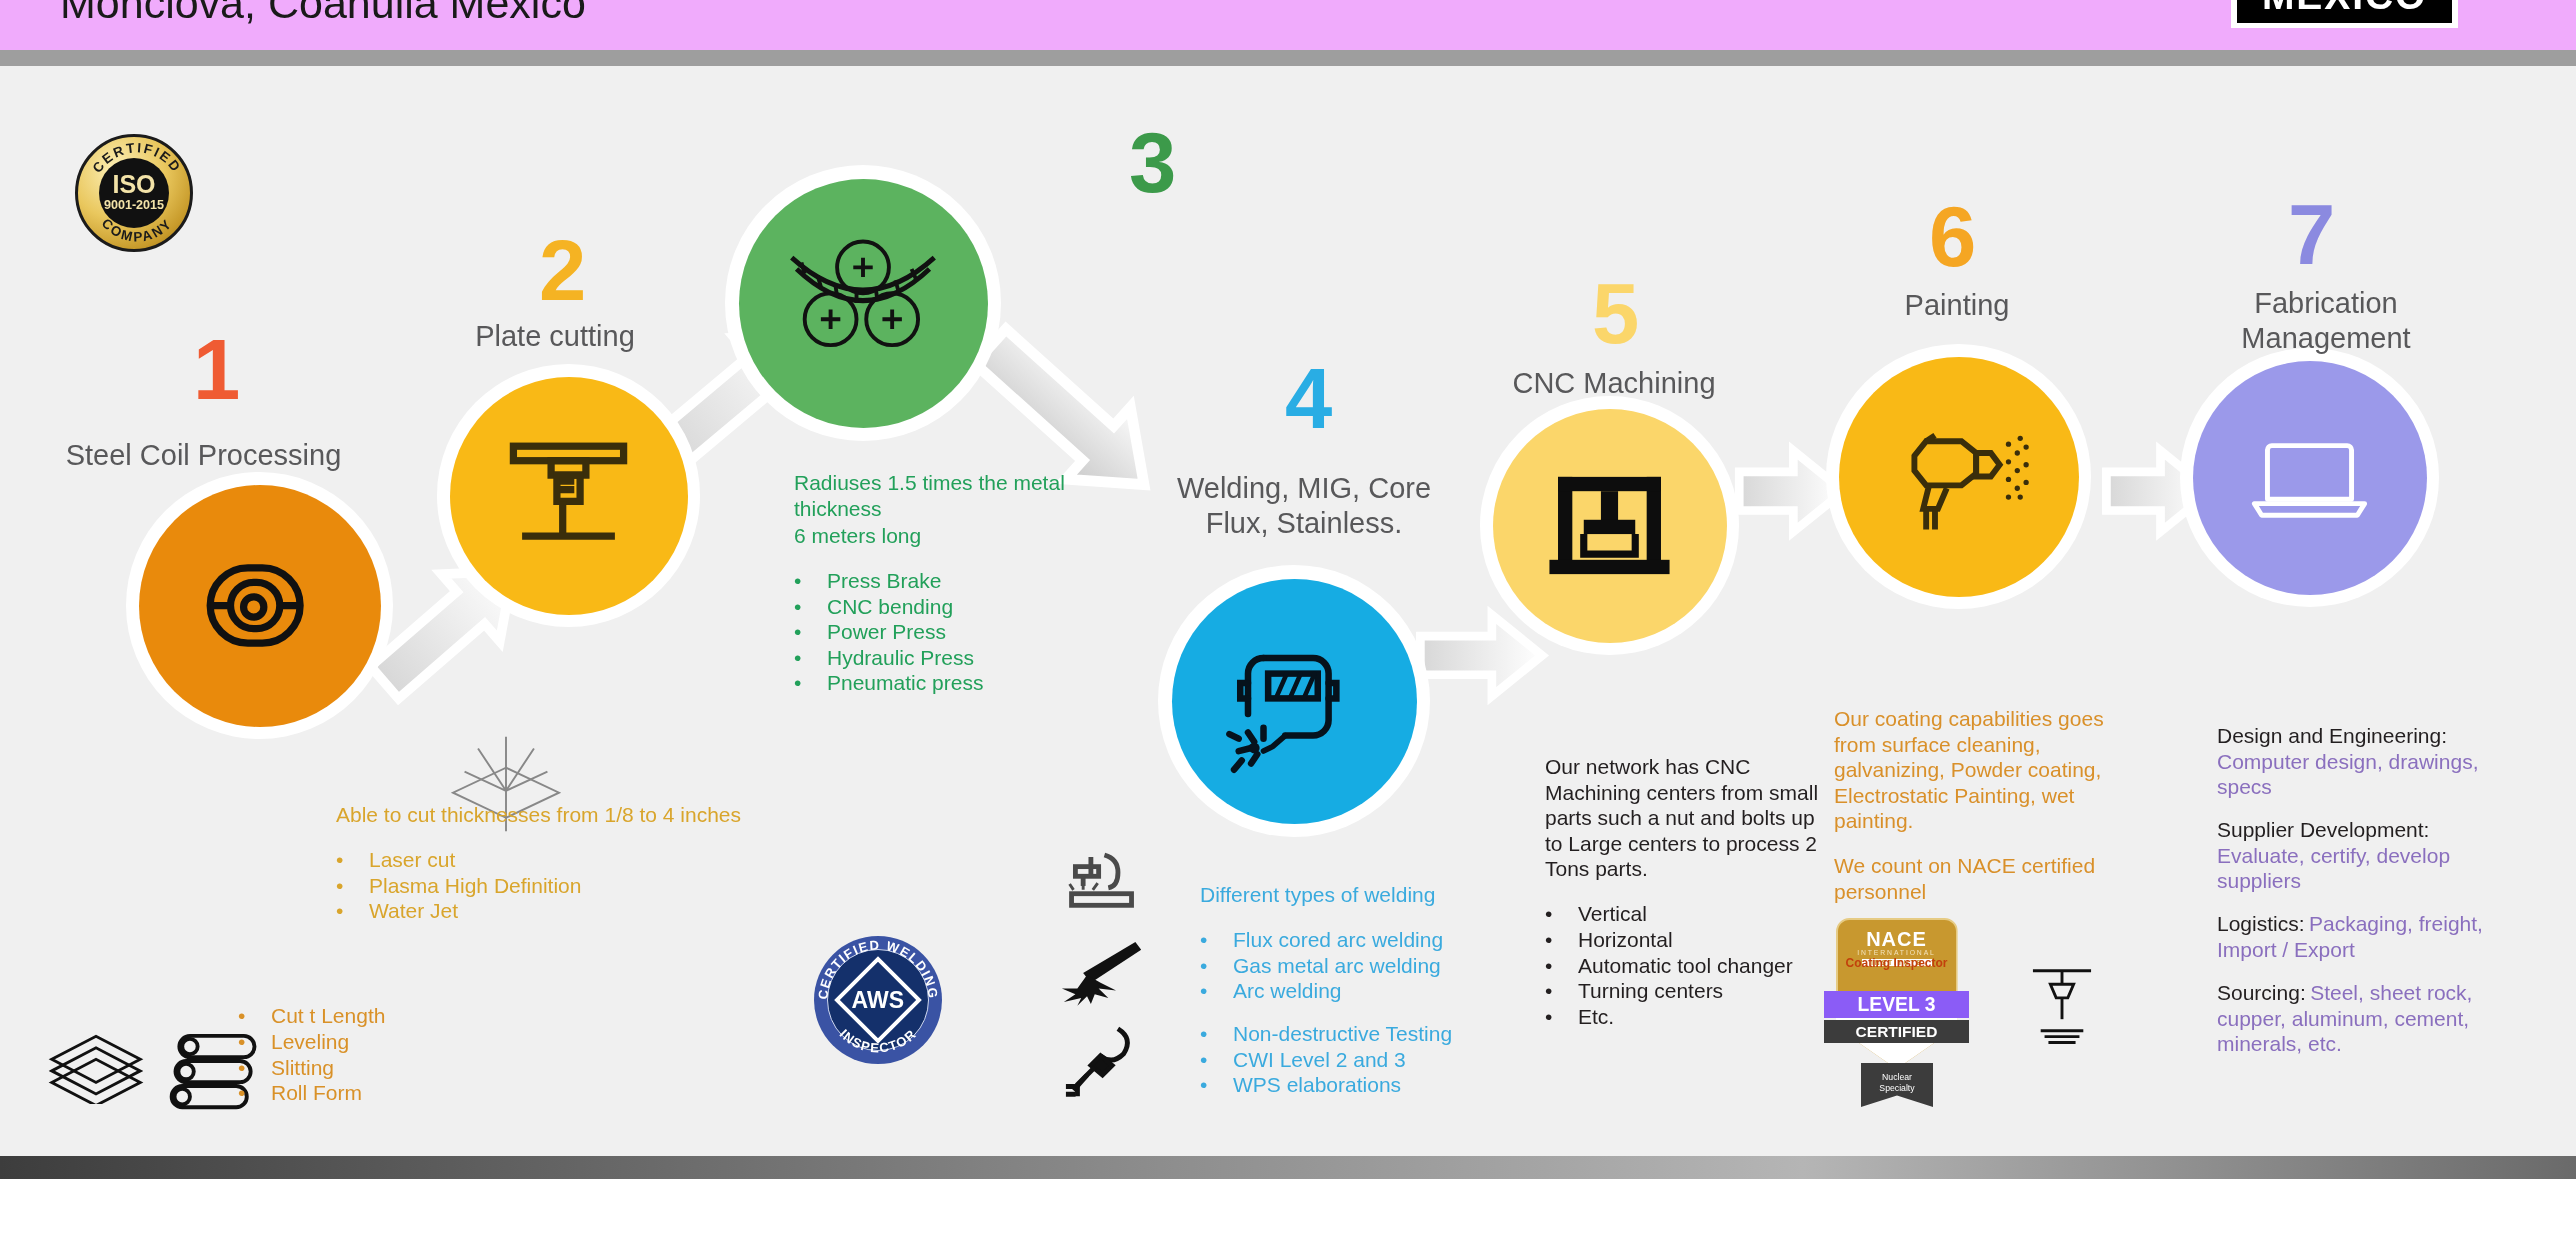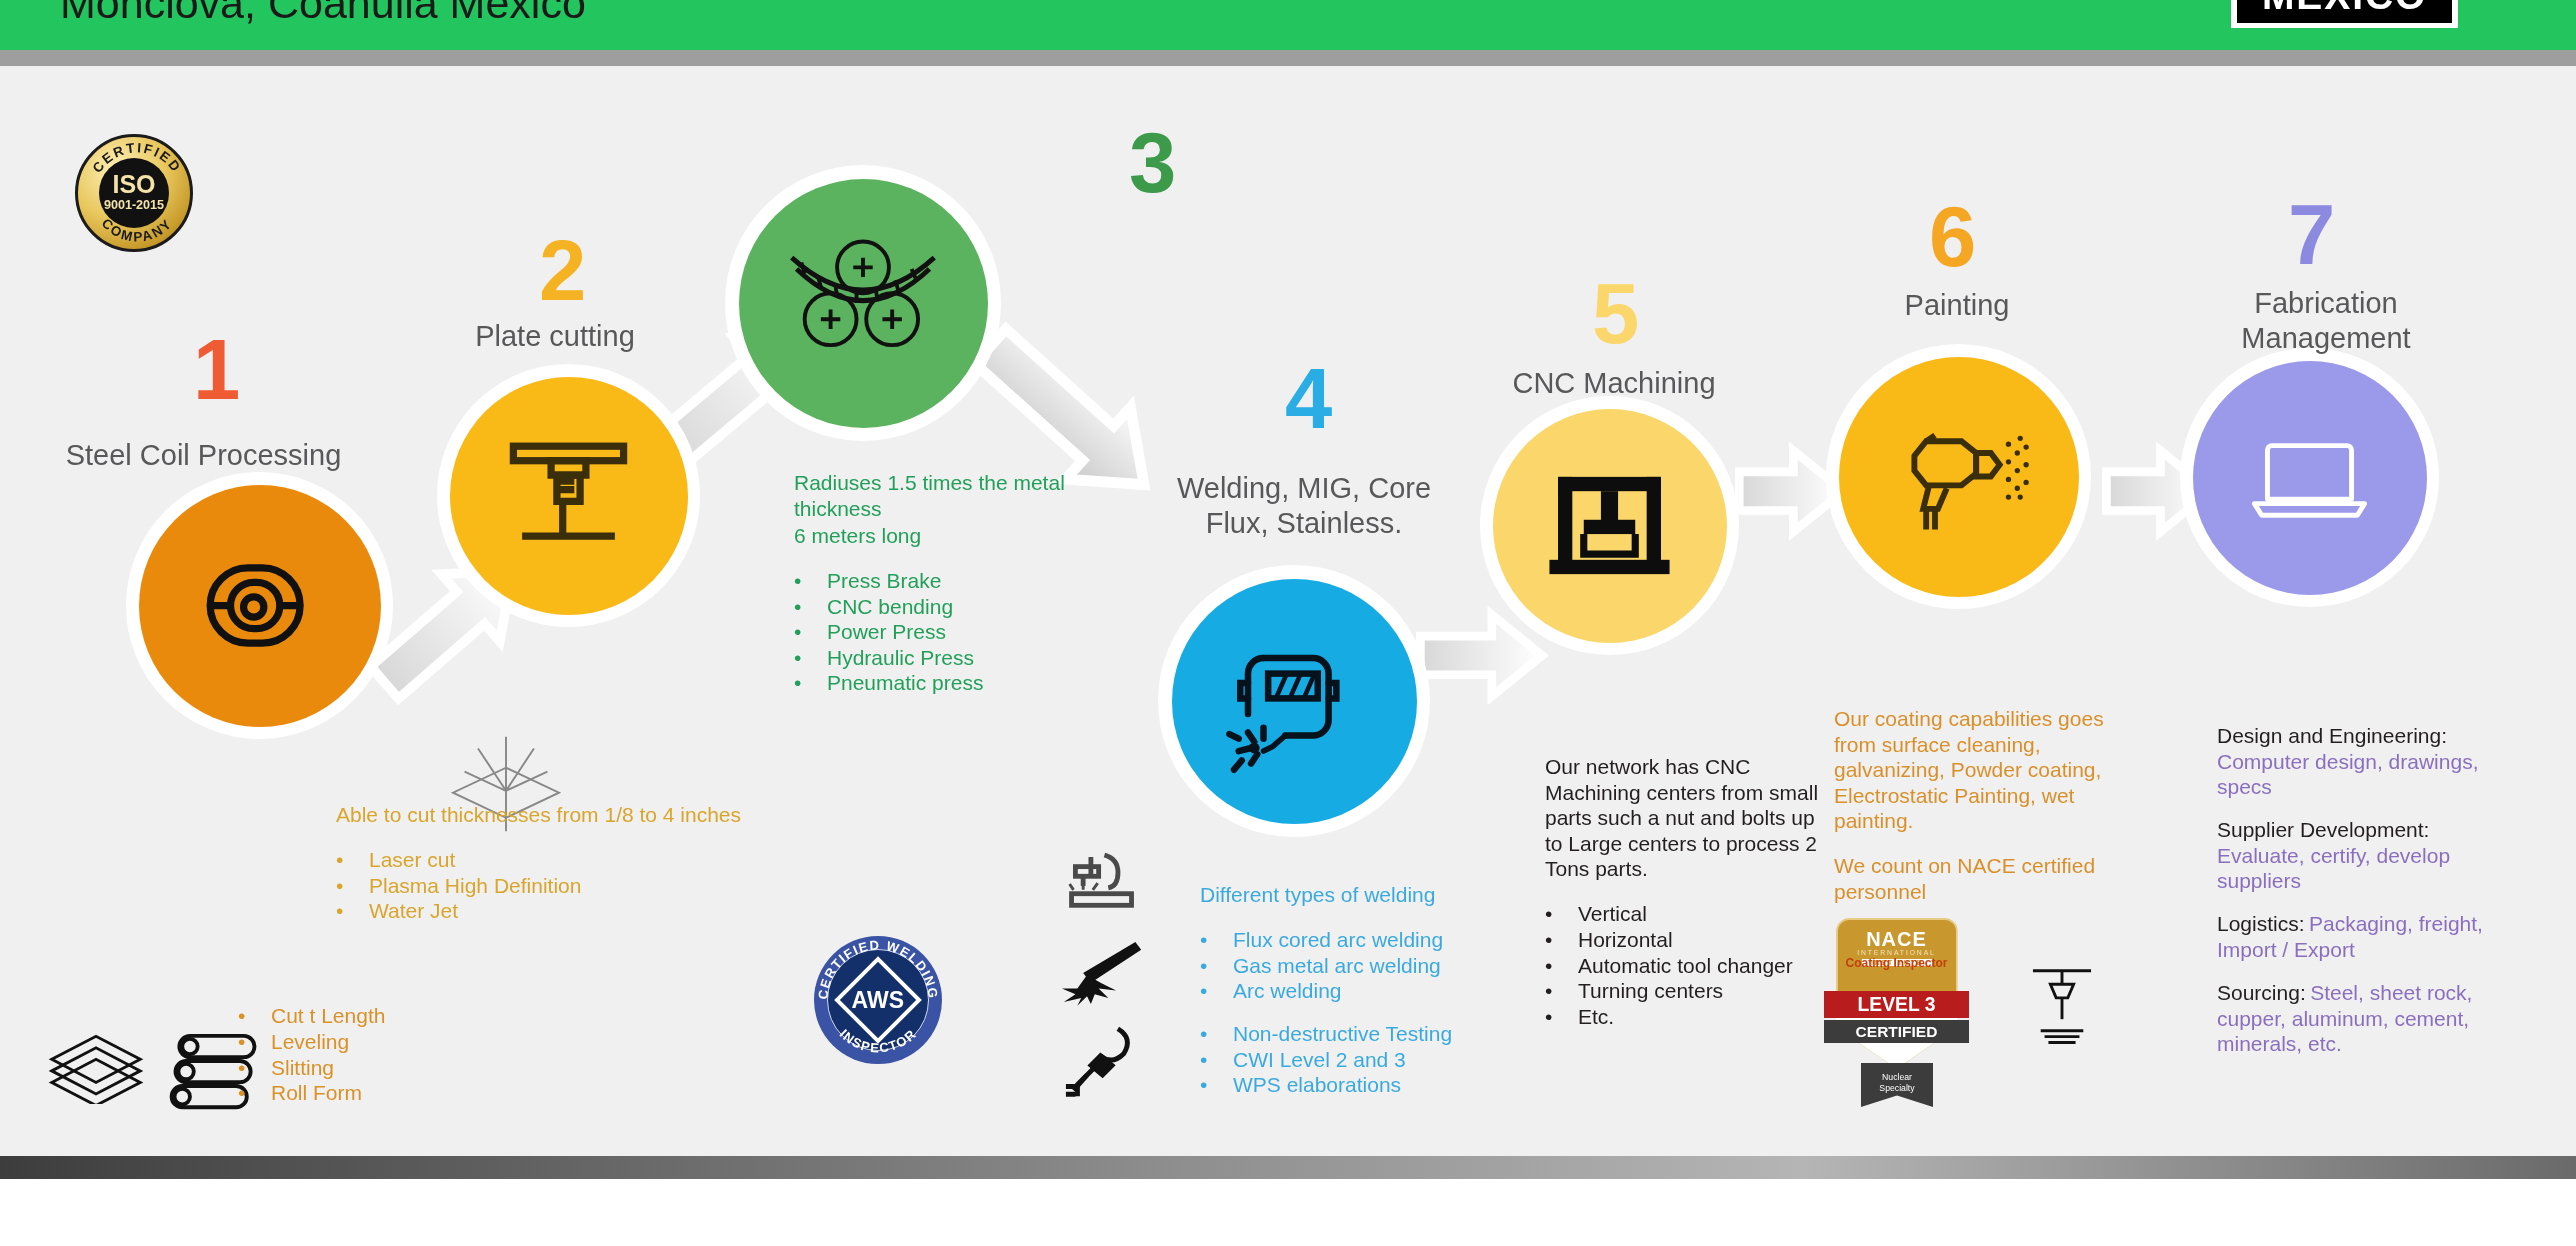--- a/index.html
+++ b/index.html
@@ -6,21 +6,21 @@
   body{
     width:2576px;height:1246px;
     background:#f0f0f0;
     font-family:"Liberation Sans", sans-serif;
     overflow:hidden;
     position:relative;
   }
   
   .header{
     position:absolute;left:0;top:0;width:2576px;height:50px;
-    background:#22c55e;
+    background:#f0abfc;
   }
   .header-title{
     position:absolute;left:60px;top:-21px;
     font-size:43px;color:#1a1a1a;letter-spacing:0px;
     white-space:nowrap;
   }
   .mexico-badge{
     position:absolute;right:118px;top:-33px;
     background:#ffffff;padding:4.8px 5.8px;
   }
@@ -96,21 +96,21 @@
   .naceShieldWhite{position:absolute;left:11.6px;top:0;width:122px;height:151px;
      background:#ffffff;clip-path:polygon(0 60%,100% 60%,100% 72%,50% 100%,0 72%);}
   .naceTop{position:absolute;left:0;top:9.7px;width:145px;text-align:center;
      color:#ffffff;font-weight:bold;font-size:20px;letter-spacing:1px;}
   .naceSub{position:absolute;left:0;top:31px;width:145px;text-align:center;
      color:#f3e4bd;font-size:6.8px;letter-spacing:1.9px;}
   .naceIns{position:absolute;left:38px;top:41px;width:70px;text-align:center;
      background:#ffffff;color:#c8982f;font-size:6.8px;letter-spacing:1.9px;font-weight:bold;}
   .naceCoat{position:absolute;left:0;top:38px;width:145px;text-align:center;
      color:#c2410c;font-size:12px;font-weight:bold;}
-  .naceLvl{position:absolute;left:0;top:73px;width:145px;height:27px;background:#b91c1c;
+  .naceLvl{position:absolute;left:0;top:73px;width:145px;height:27px;background:#8b5cf6;
      color:#fff;font-weight:bold;font-size:19.3px;display:flex;align-items:center;justify-content:center;}
   .naceCert{position:absolute;left:0;top:102px;width:145px;height:23px;background:#3c3c3c;
      color:#fff;font-weight:bold;font-size:15.5px;display:flex;align-items:center;justify-content:center;}
   .naceTail{position:absolute;left:37px;top:145px;width:72px;height:44px;background:#3c3c3c;
      clip-path:polygon(0 0,100% 0,100% 100%,50% 74%,0 100%);
      color:#fff;font-size:8.7px;text-align:center;padding-top:9px;box-sizing:border-box;line-height:1.3;}
 </style>
 </head>
 <body>
 

